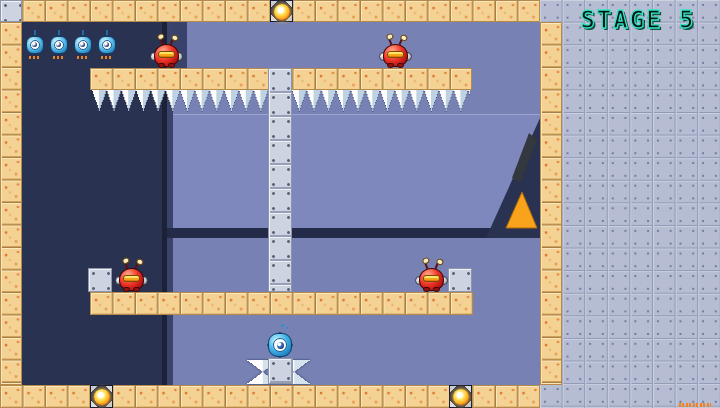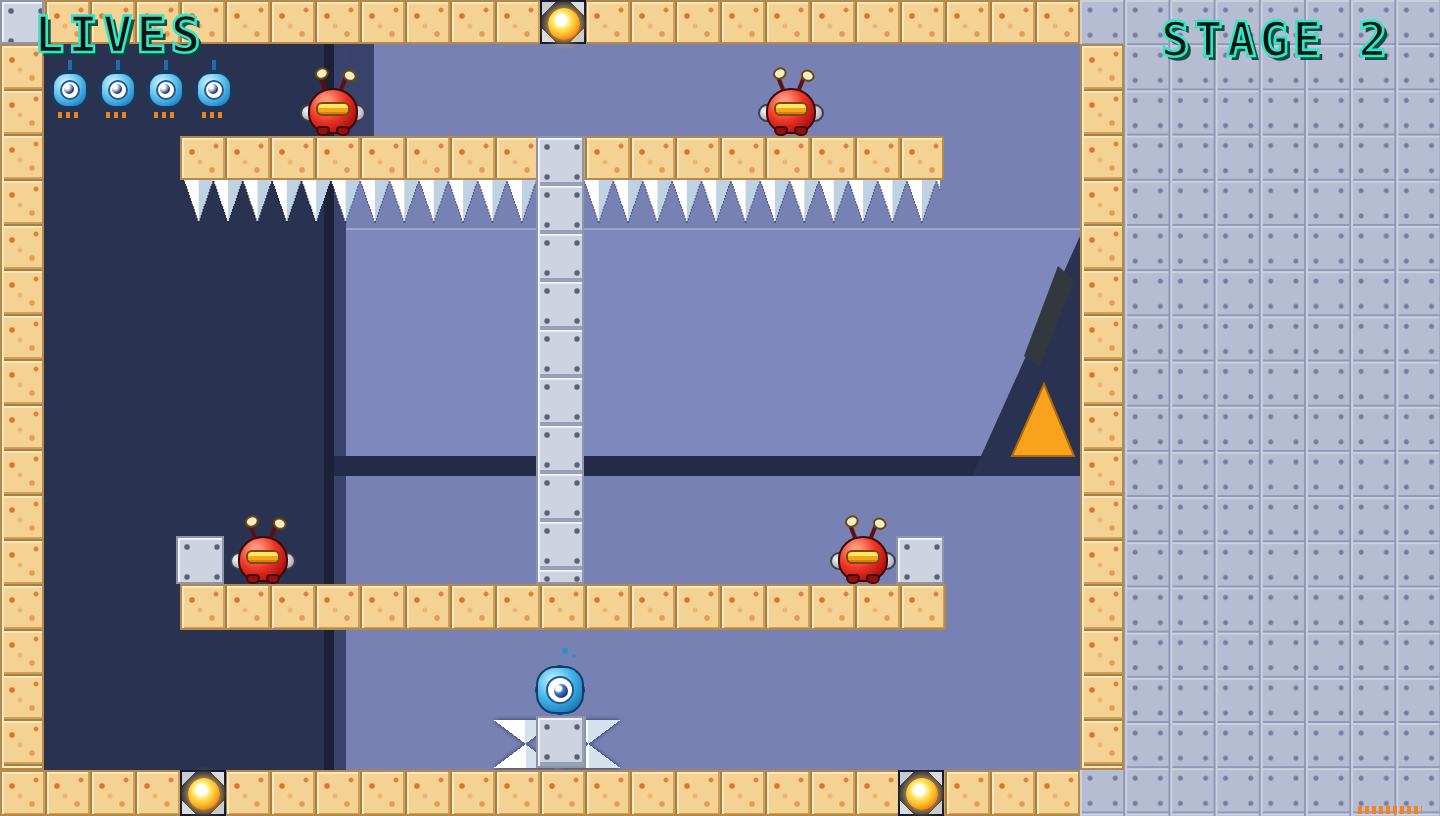--- a/index.html
+++ b/index.html
@@ -204,22 +204,21 @@
   <div class="abs tan" style="left:0;top:0;width:540px;height:22px"></div>
   <div class="abs tan" style="left:0;top:385px;width:540px;height:23px"></div>
   <div class="abs tan" style="left:0;top:22px;width:22px;height:363px"></div>
   <div class="abs tan" style="left:540px;top:22px;width:22px;height:363px"></div>
   <div class="abs metal" style="left:0;top:0;width:22px;height:22px"></div>
 
   <div class="abs orbtile" style="left:270px;top:0;width:23px;height:22px"></div>
   <div class="abs orbtile" style="left:90px;top:385px;width:23px;height:23px"></div>
   <div class="abs orbtile" style="left:449px;top:385px;width:23px;height:23px"></div>
 
-  <div class="hud" style="left:17px;top:3px;font-size:25px">LIVES</div>
-  <div class="hud" style="left:558px;top:6px;font-size:24px;width:160px;text-align:center">STAGE 2</div>
+  <div class="hud" style="left:558px;top:6px;font-size:24px;width:160px;text-align:center">STAGE 5</div>
   <div id="lives-row">
       <div class="life" style="left: 24px;">
     <i class="lant"></i>
     <i class="lgear"></i>
     <i class="lbody"></i>
     <i class="leye"></i>
     <i class="lpupil"></i>
     <i class="lmark"></i>
   </div>
       <div class="life" style="left: 48px;">

